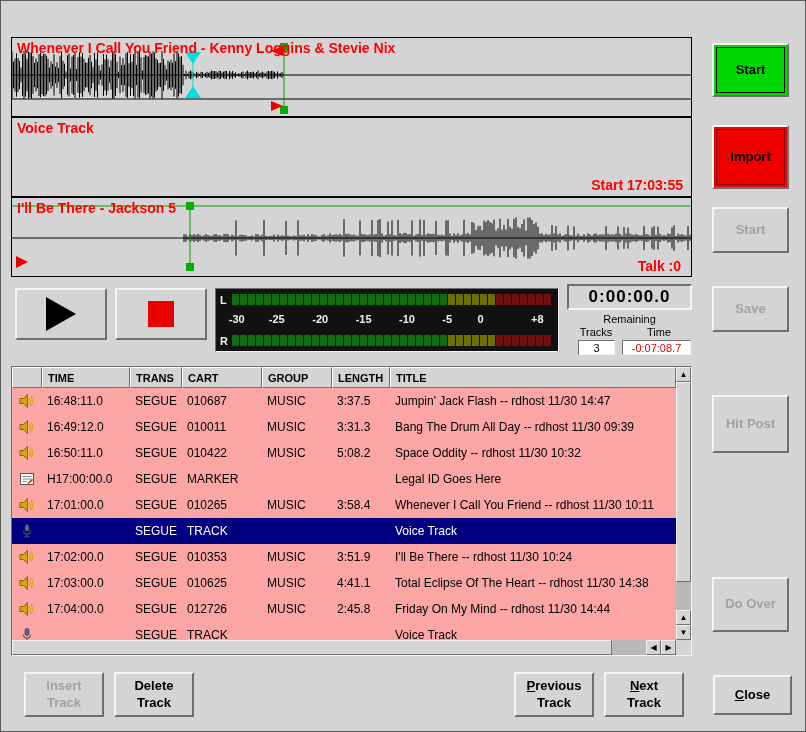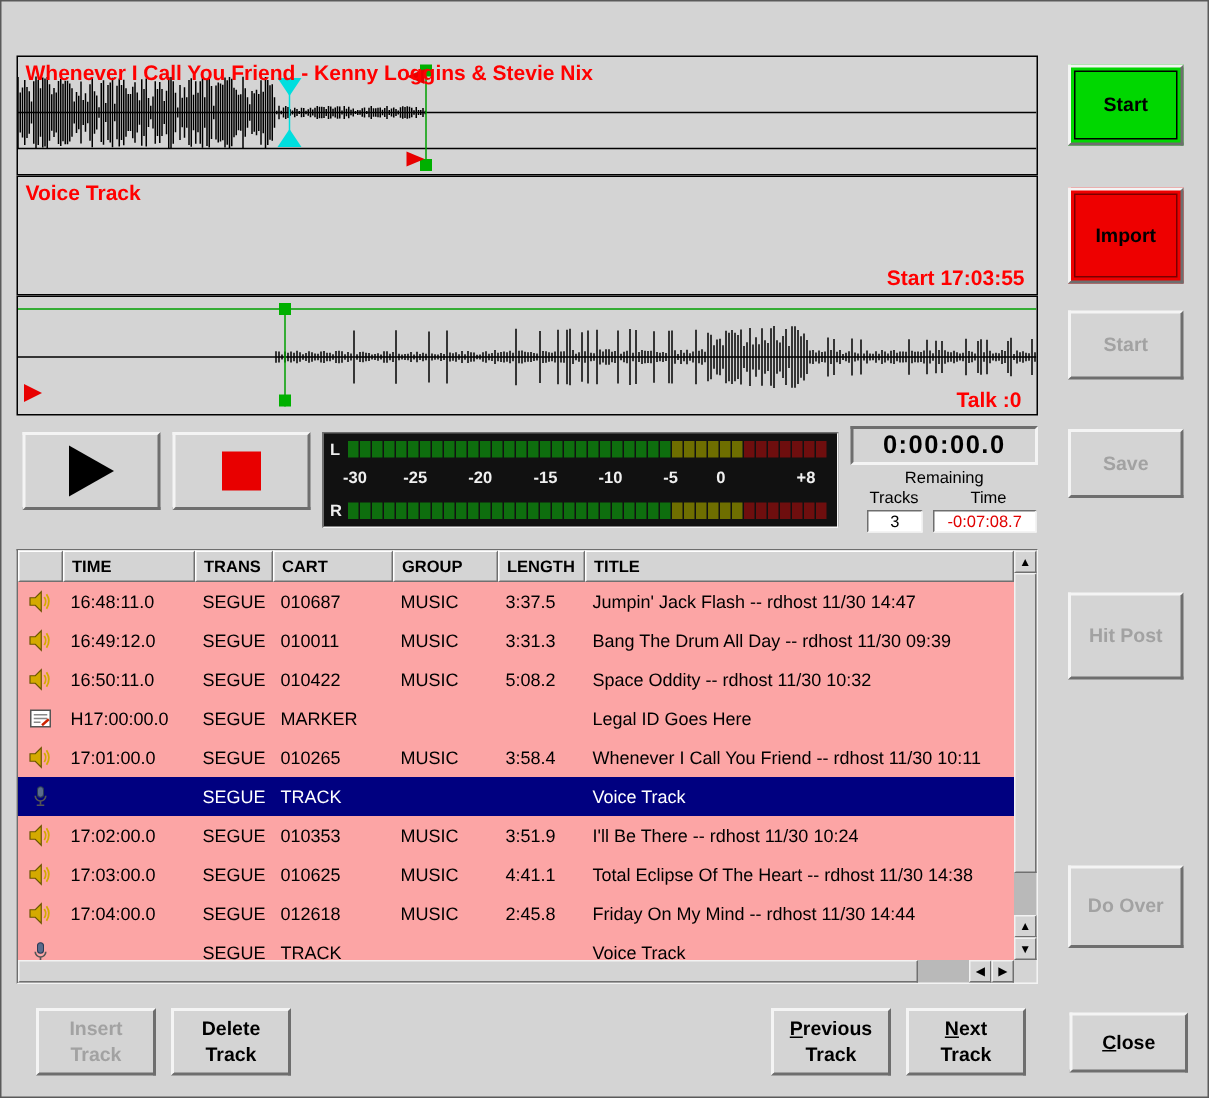--- a/index.html
+++ b/index.html
@@ -106,20 +106,21 @@
 
   <div class="track t3">
     <svg width="679" height="78">
         <path d="M0 40 H679 M172.0 36.1 V43.9 M174.0 36.3 V43.7 M176.0 38.4 V41.6 M178.0 36.3 V43.7 M180.0 37.1 V42.9 M182.0 36.3 V43.7 M184.0 37.1 V42.9 M186.0 35.9 V44.1 M188.0 36.8 V43.2 M190.0 38.2 V41.8 M192.0 37.3 V42.7 M194.0 36.1 V43.9 M196.0 36.9 V43.1 M198.0 37.6 V42.4 M200.0 37.9 V42.1 M202.0 36.4 V43.6 M204.0 36.0 V44.0 M206.0 37.1 V42.9 M208.0 37.2 V42.8 M210.0 38.1 V41.9 M212.0 36.0 V44.0 M214.0 35.9 V44.1 M216.0 36.1 V43.9 M218.0 38.2 V41.8 M220.0 36.6 V43.4 M222.0 37.6 V42.4 M224.0 22.4 V57.6 M226.0 38.2 V41.8 M228.0 36.7 V43.3 M230.0 36.5 V43.5 M232.0 37.1 V42.9 M234.0 37.3 V42.7 M236.0 38.3 V41.7 M238.0 38.0 V42.0 M240.0 37.5 V42.5 M242.0 38.4 V41.6 M244.0 36.1 V43.9 M246.0 36.2 V43.8 M248.0 37.9 V42.1 M250.0 36.7 V43.3 M252.0 22.1 V57.9 M254.0 37.8 V42.2 M256.0 38.3 V41.7 M258.0 38.0 V42.0 M260.0 37.9 V42.1 M262.0 36.6 V43.4 M264.0 38.4 V41.6 M266.0 36.5 V43.5 M268.0 38.0 V42.0 M270.0 37.1 V42.9 M272.0 37.8 V42.2 M274.0 23.0 V57.0 M276.0 37.6 V42.4 M278.0 38.2 V41.8 M280.0 38.3 V41.7 M282.0 37.4 V42.6 M284.0 38.0 V42.0 M286.0 22.4 V57.6 M288.0 37.0 V43.0 M290.0 37.5 V42.5 M292.0 36.8 V43.2 M294.0 38.2 V41.8 M296.0 36.0 V44.0 M298.0 38.1 V41.9 M300.0 36.0 V44.0 M302.0 36.8 V43.2 M304.0 37.0 V43.0 M306.0 38.5 V41.5 M308.0 38.4 V41.6 M310.0 36.9 V43.1 M312.0 36.1 V43.9 M314.0 37.9 V42.1 M316.0 37.3 V42.7 M318.0 35.4 V44.6 M320.0 37.1 V42.9 M322.0 36.7 V43.3 M324.0 36.3 V43.7 M326.0 36.8 V43.2 M328.0 35.8 V44.2 M330.0 37.2 V42.8 M332.0 21.2 V58.8 M334.0 35.8 V44.2 M336.0 35.7 V44.3 M338.0 36.5 V43.5 M340.0 36.8 V43.2 M342.0 36.6 V43.4 M344.0 37.4 V42.6 M346.0 37.7 V42.3 M348.0 22.7 V57.3 M350.0 36.0 V44.0 M352.0 36.1 V43.9 M354.0 36.8 V43.2 M356.0 37.1 V42.9 M358.0 36.3 V43.7 M360.0 21.9 V58.1 M362.0 36.4 V43.6 M364.0 36.1 V43.9 M366.0 21.9 V58.1 M368.0 21.1 V58.9 M370.0 35.4 V44.6 M372.0 37.9 V42.1 M374.0 36.8 V43.2 M376.0 23.5 V56.5 M378.0 36.2 V43.8 M380.0 22.4 V57.6 M382.0 37.1 V42.9 M384.0 37.5 V42.5 M386.0 21.8 V58.2 M388.0 35.0 V45.0 M390.0 36.3 V43.7 M392.0 34.9 V45.1 M394.0 34.9 V45.1 M396.0 36.5 V43.5 M398.0 36.0 V44.0 M400.0 22.4 V57.6 M402.0 37.8 V42.2 M404.0 36.5 V43.5 M406.0 35.9 V44.1 M408.0 21.4 V58.6 M410.0 37.1 V42.9 M412.0 22.0 V58.0 M414.0 36.7 V43.3 M416.0 35.3 V44.7 M418.0 35.8 V44.2 M420.0 36.0 V44.0 M422.0 35.8 V44.2 M424.0 22.9 V57.1 M426.0 36.7 V43.3 M428.0 37.2 V42.8 M430.0 36.7 V43.3 M432.0 37.3 V42.7 M434.0 22.5 V57.5 M436.0 22.3 V57.7 M438.0 35.5 V44.5 M440.0 38.0 V42.0 M442.0 35.4 V44.6 M444.0 37.1 V42.9 M446.0 35.1 V44.9 M448.0 37.5 V42.5 M450.0 36.4 V43.6 M452.0 21.8 V58.2 M454.0 35.8 V44.2 M456.0 34.8 V45.2 M458.0 36.5 V43.5 M460.0 23.9 V56.1 M462.0 25.1 V54.9 M464.0 32.1 V47.9 M466.0 28.4 V51.6 M468.0 27.8 V52.2 M470.0 32.1 V47.9 M472.0 22.5 V57.5 M474.0 23.8 V56.2 M476.0 22.0 V58.0 M478.0 23.8 V56.2 M480.0 25.3 V54.7 M482.0 21.7 V58.3 M484.0 32.6 V47.4 M486.0 30.2 V49.8 M488.0 20.7 V59.3 M490.0 31.6 V48.4 M492.0 26.9 V53.1 M494.0 31.5 V48.5 M496.0 20.9 V59.1 M498.0 28.8 V51.2 M500.0 30.7 V49.3 M502.0 20.9 V59.1 M504.0 19.3 V60.7 M506.0 28.9 V51.1 M508.0 30.4 V49.6 M510.0 26.0 V54.0 M512.0 21.4 V58.6 M514.0 32.6 V47.4 M516.0 19.5 V60.5 M518.0 19.5 V60.5 M520.0 22.0 V58.0 M522.0 26.2 V53.8 M524.0 24.4 V55.6 M526.0 28.7 V51.3 M528.0 35.6 V44.4 M530.0 35.4 V44.6 M532.0 37.0 V43.0 M534.0 35.7 V44.3 M536.0 36.7 V43.3 M538.0 36.4 V43.6 M540.0 27.0 V53.0 M542.0 35.4 V44.6 M544.0 28.0 V52.0 M546.0 36.5 V43.5 M548.0 35.3 V44.7 M550.0 38.0 V42.0 M552.0 37.2 V42.8 M554.0 36.1 V43.9 M556.0 27.6 V52.4 M558.0 37.0 V43.0 M560.0 37.6 V42.4 M562.0 28.4 V51.6 M564.0 37.7 V42.3 M566.0 35.6 V44.4 M568.0 37.6 V42.4 M570.0 37.9 V42.1 M572.0 36.2 V43.8 M574.0 37.8 V42.2 M576.0 35.3 V44.7 M578.0 36.4 V43.6 M580.0 37.7 V42.3 M582.0 35.8 V44.2 M584.0 35.4 V44.6 M586.0 37.1 V42.9 M588.0 36.4 V43.6 M590.0 36.4 V43.6 M592.0 36.5 V43.5 M594.0 28.1 V51.9 M596.0 35.8 V44.2 M598.0 36.5 V43.5 M600.0 36.3 V43.7 M602.0 36.7 V43.3 M604.0 35.7 V44.3 M606.0 28.5 V51.5 M608.0 35.7 V44.3 M610.0 37.5 V42.5 M612.0 29.2 V50.8 M614.0 35.4 V44.6 M616.0 29.4 V50.6 M618.0 35.5 V44.5 M620.0 36.5 V43.5 M622.0 36.9 V43.1 M624.0 35.9 V44.1 M626.0 36.8 V43.2 M628.0 37.6 V42.4 M630.0 37.1 V42.9 M632.0 27.9 V52.1 M634.0 36.0 V44.0 M636.0 36.5 V43.5 M638.0 37.6 V42.4 M640.0 29.4 V50.6 M642.0 28.2 V51.8 M644.0 36.9 V43.1 M646.0 28.5 V51.5 M648.0 35.9 V44.1 M650.0 37.6 V42.4 M652.0 37.1 V42.9 M654.0 37.5 V42.5 M656.0 35.4 V44.6 M658.0 36.0 V44.0 M660.0 29.4 V50.6 M662.0 27.2 V52.8 M664.0 38.0 V42.0 M666.0 35.6 V44.4 M668.0 36.8 V43.2 M670.0 36.1 V43.9 M672.0 37.1 V42.9 M674.0 37.5 V42.5 M676.0 28.0 V52.0 M678.0 36.9 V43.1" stroke="#000" stroke-width="1" fill="none"></path>
         <line x1="0" y1="8" x2="679" y2="8" stroke="#00a000" stroke-width="1"></line>
         <line x1="178" y1="8" x2="178" y2="73" stroke="#00a000" stroke-width="1"></line>
         <rect x="174" y="4" width="8" height="8" fill="#00b000"></rect>
         <rect x="174" y="65" width="8" height="8" fill="#00b000"></rect>
         <polygon points="4,58 16,64 4,70" fill="#e80000"></polygon>
       </svg>
+    <div class="ttitle">I'll Be There - Jackson 5</div>
     <div class="ttalk">Talk :0</div>
   </div>
 
   <button class="qbtn play">
       <span class="tri"></span>
     </button>
   <button class="qbtn stop">
       <span class="sq"></span>
     </button>
 
@@ -370,21 +371,21 @@
         <div class="trow">
           <div class="c c-icon">
             <svg width="16" height="16" viewBox="0 0 16 16">
               <polygon points="1,5.5 4.5,5.5 8.5,1.5 8.5,14.5 4.5,10.5 1,10.5" fill="#d4aa00" stroke="#6b5500" stroke-width="0.8"></polygon>
               <path d="M10.5,5 Q12.5,8 10.5,11" fill="none" stroke="#d4aa00" stroke-width="1.2"></path>
               <path d="M12,3.2 Q15.2,8 12,12.8" fill="none" stroke="#d4aa00" stroke-width="1.2"></path>
             </svg>
           </div>
           <div class="c c-time">17:04:00.0</div>
           <div class="c c-trans">SEGUE</div>
-          <div class="c c-cart">012618</div>
+          <div class="c c-cart">012726</div>
           <div class="c c-group">MUSIC</div>
           <div class="c c-length">2:45.8</div>
           <div class="c c-title">Friday On My Mind -- rdhost 11/30 14:44</div>
         </div>
         <div class="trow">
           <div class="c c-icon">
             <svg width="16" height="16" viewBox="0 0 16 16">
               <rect x="6" y="1.5" width="4" height="7" rx="2" fill="#5a6b8c" stroke="#2a3a55" stroke-width="0.7"></rect>
               <path d="M4.5,7.5 a3.5,3.5 0 0 0 7,0" fill="none" stroke="#555" stroke-width="1.1"></path>
               <line x1="8" y1="11" x2="8" y2="13.5" stroke="#555" stroke-width="1.1"></line>

